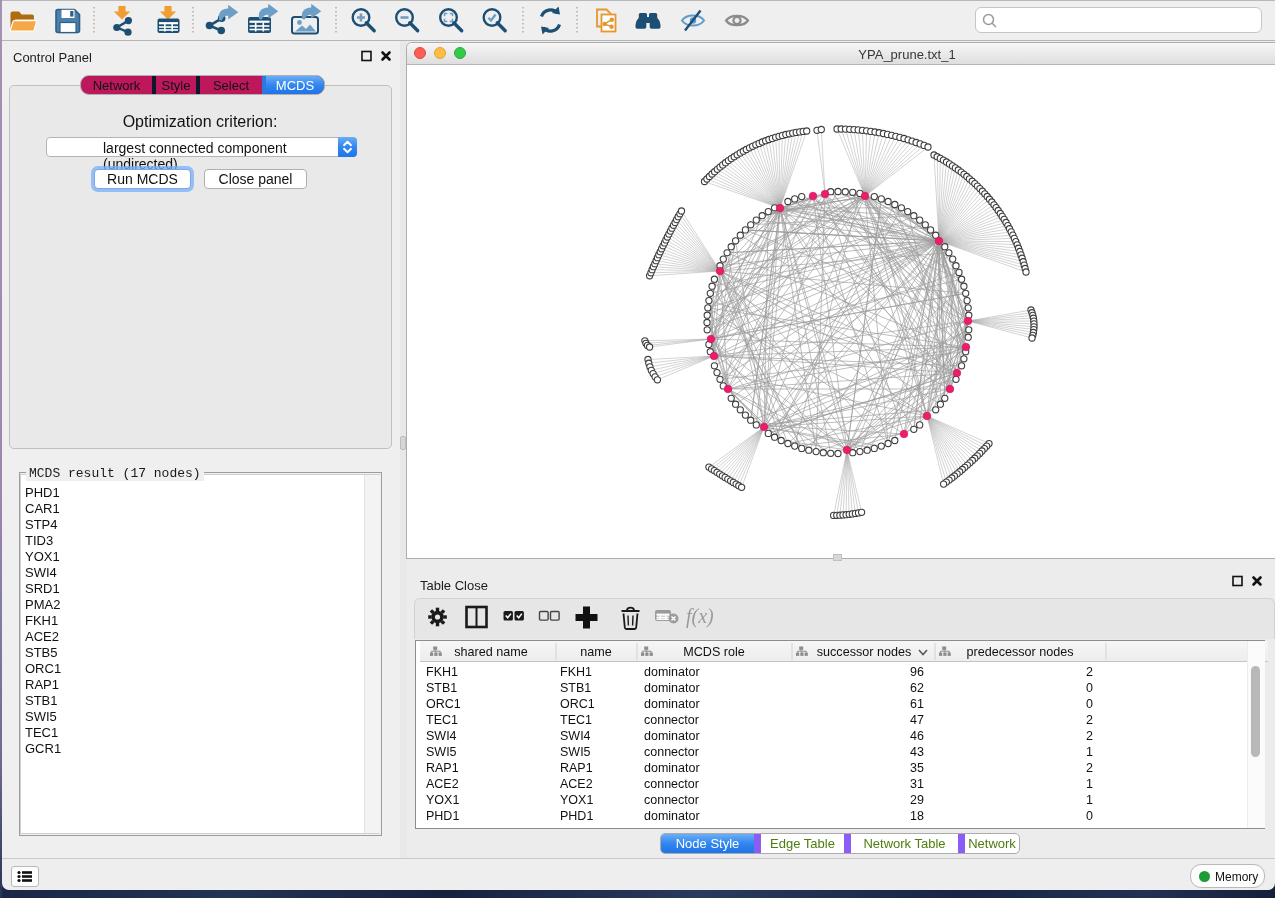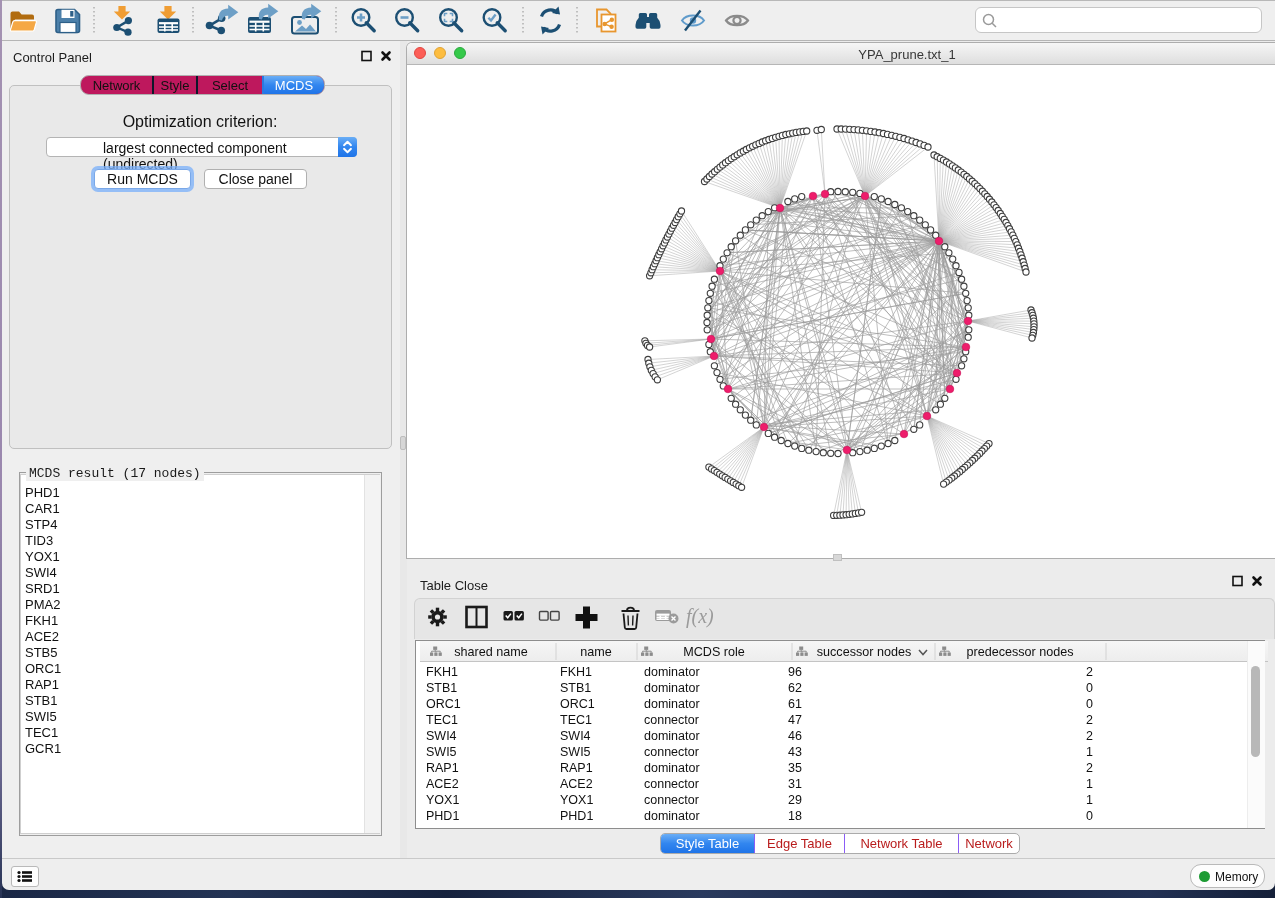--- a/index.html
+++ b/index.html
@@ -9,21 +9,21 @@
   
   #toolbar{left:0;top:0;width:1275px;height:41px;background:#efefef;
            border-top:1px solid #b8b8b8;border-bottom:1px solid #b5b5b5;box-sizing:border-box;}
   
   #cpanel{left:2px;top:41px;width:398px;height:817px;background:#efefef;}
   #cp-title{left:13px;top:50px;font-size:13px;color:#1c1c1c;}
   
   .tabgrp{position:absolute;display:flex;border:1px solid #b0b0b0;border-radius:9px;
           overflow:hidden;background:#be185d;box-sizing:border-box;}
   .tabgrp .seg{display:flex;align-items:center;justify-content:center;
-          font-size:13px;color:#111;border-left:2px solid #0f172a;box-sizing:border-box;}
+          font-size:13px;color:#111;border-left:4px solid #0f172a;box-sizing:border-box;}
   .tabgrp .seg:first-child{border-left:none;}
   .tabgrp .seg.on{background:linear-gradient(180deg,#6aaef6 0%,#3286ef 50%,#1f74e8 100%);
           color:#fff;border-left-color:#2a7ae0;text-align:center;}
   
   #tabpanel{left:9px;top:85px;width:383px;height:364px;background:#e9e9e9;
             border:1px solid #c0c0c0;border-radius:5px;box-sizing:border-box;}
   #optlabel{left:0;top:113px;width:400px;text-align:center;font-size:16px;color:#111;}
   #dropdown{left:46px;top:137px;width:311px;height:20px;background:#fff;
             border:1px solid #b4b4b4;border-radius:4px;box-sizing:border-box;}
   #dropdown span{position:absolute;left:11px;top:2px;font-size:14px;color:#111;padding-left:45px;}
@@ -60,29 +60,29 @@
   #tp-toolbar{left:414px;top:598px;width:861px;height:41px;background:#e6e6e6;
               border:1px solid #d2d2d2;border-bottom:none;border-radius:6px 6px 0 0;box-sizing:border-box;}
   #ttable{left:415px;top:640px;width:850px;height:189px;background:#fff;
           border:1px solid #8d8d8d;box-sizing:border-box;}
   #thead{position:absolute;left:4px;top:0;width:848px;height:21px;
          background:linear-gradient(180deg,#f6f6f6,#ededed);border-bottom:1px solid #c4c4c4;box-sizing:border-box;}
   .trow{position:absolute;left:0;width:830px;height:16px;font-size:12.5px;color:#111;}
   .c1{position:absolute;left:10px;}
   .c2{position:absolute;left:144px;}
   .c3{position:absolute;left:228px;}
-  .c4{position:absolute;left:372px;width:136px;}
+  .c4{position:absolute;left:372px;width:136px;text-align:right;}
   .c5{position:absolute;left:515px;width:162px;text-align:right;}
   #tsb{left:1247px;top:641px;width:17px;height:187px;background:#fbfbfb;border-left:1px solid #ededed;}
   #tsbthumb{left:1251px;top:666px;width:9px;height:91px;background:#b8b8b8;border-radius:5px;}
   
   #btabs{position:absolute;left:660px;top:833px;height:21px;display:flex;border:1px solid #ababab;
          border-radius:5px;overflow:hidden;background:#fff;box-sizing:border-box;}
   #btabs .seg{display:flex;align-items:center;justify-content:center;font-size:13px;
-        color:#b91c1c;border-left:1px solid #8b5cf6;box-sizing:border-box;}
+        color:#4d7c0f;border-left:7px solid #8b5cf6;box-sizing:border-box;}
   #btabs .seg:first-child{border-left:none;}
   #btabs .seg.on{background:linear-gradient(180deg,#6aaef6 0%,#3286ef 50%,#1f74e8 100%);
         color:#fff;border-left:none;}
   
   #statusbar{left:2px;top:858px;width:1273px;height:32px;background:#eeeeee;
              border-top:1px solid #c9c9c9;box-sizing:border-box;}
   #listbtn{left:11px;top:866px;width:28px;height:21px;background:#fdfdfd;border:1px solid #b9b9b9;
            border-radius:3px;box-sizing:border-box;}
   #membtn{left:1190px;top:864px;width:75px;height:24px;background:#fdfdfd;border:1px solid #b9b9b9;
           border-radius:11px;box-sizing:border-box;}
@@ -751,21 +751,21 @@
       <span class="c1">PHD1</span>
       <span class="c2">PHD1</span>
       <span class="c3">dominator</span>
       <span class="c4">18</span>
       <span class="c5">0</span>
     </div>
   </div>
   <div class="abs" id="tsb"></div>
   <div class="abs" id="tsbthumb"></div>
   <div id="btabs">
-    <div class="seg on" style="width:93px;">Style Table</div>
+    <div class="seg on" style="width:93px;">Node Style</div>
     <div class="seg" style="width:90px;">Edge Table</div>
     <div class="seg" style="width:114px;">Network Table</div>
     <div class="seg" style="width:61px;">Network</div>
   </div>
 
   <div class="abs" id="statusbar"></div>
   <div class="abs" id="listbtn"><svg width="26" height="19">
       <g fill="#111">
         <circle cx="7" cy="5.5" r="1.6"></circle>
         <circle cx="7" cy="9.5" r="1.6"></circle>

